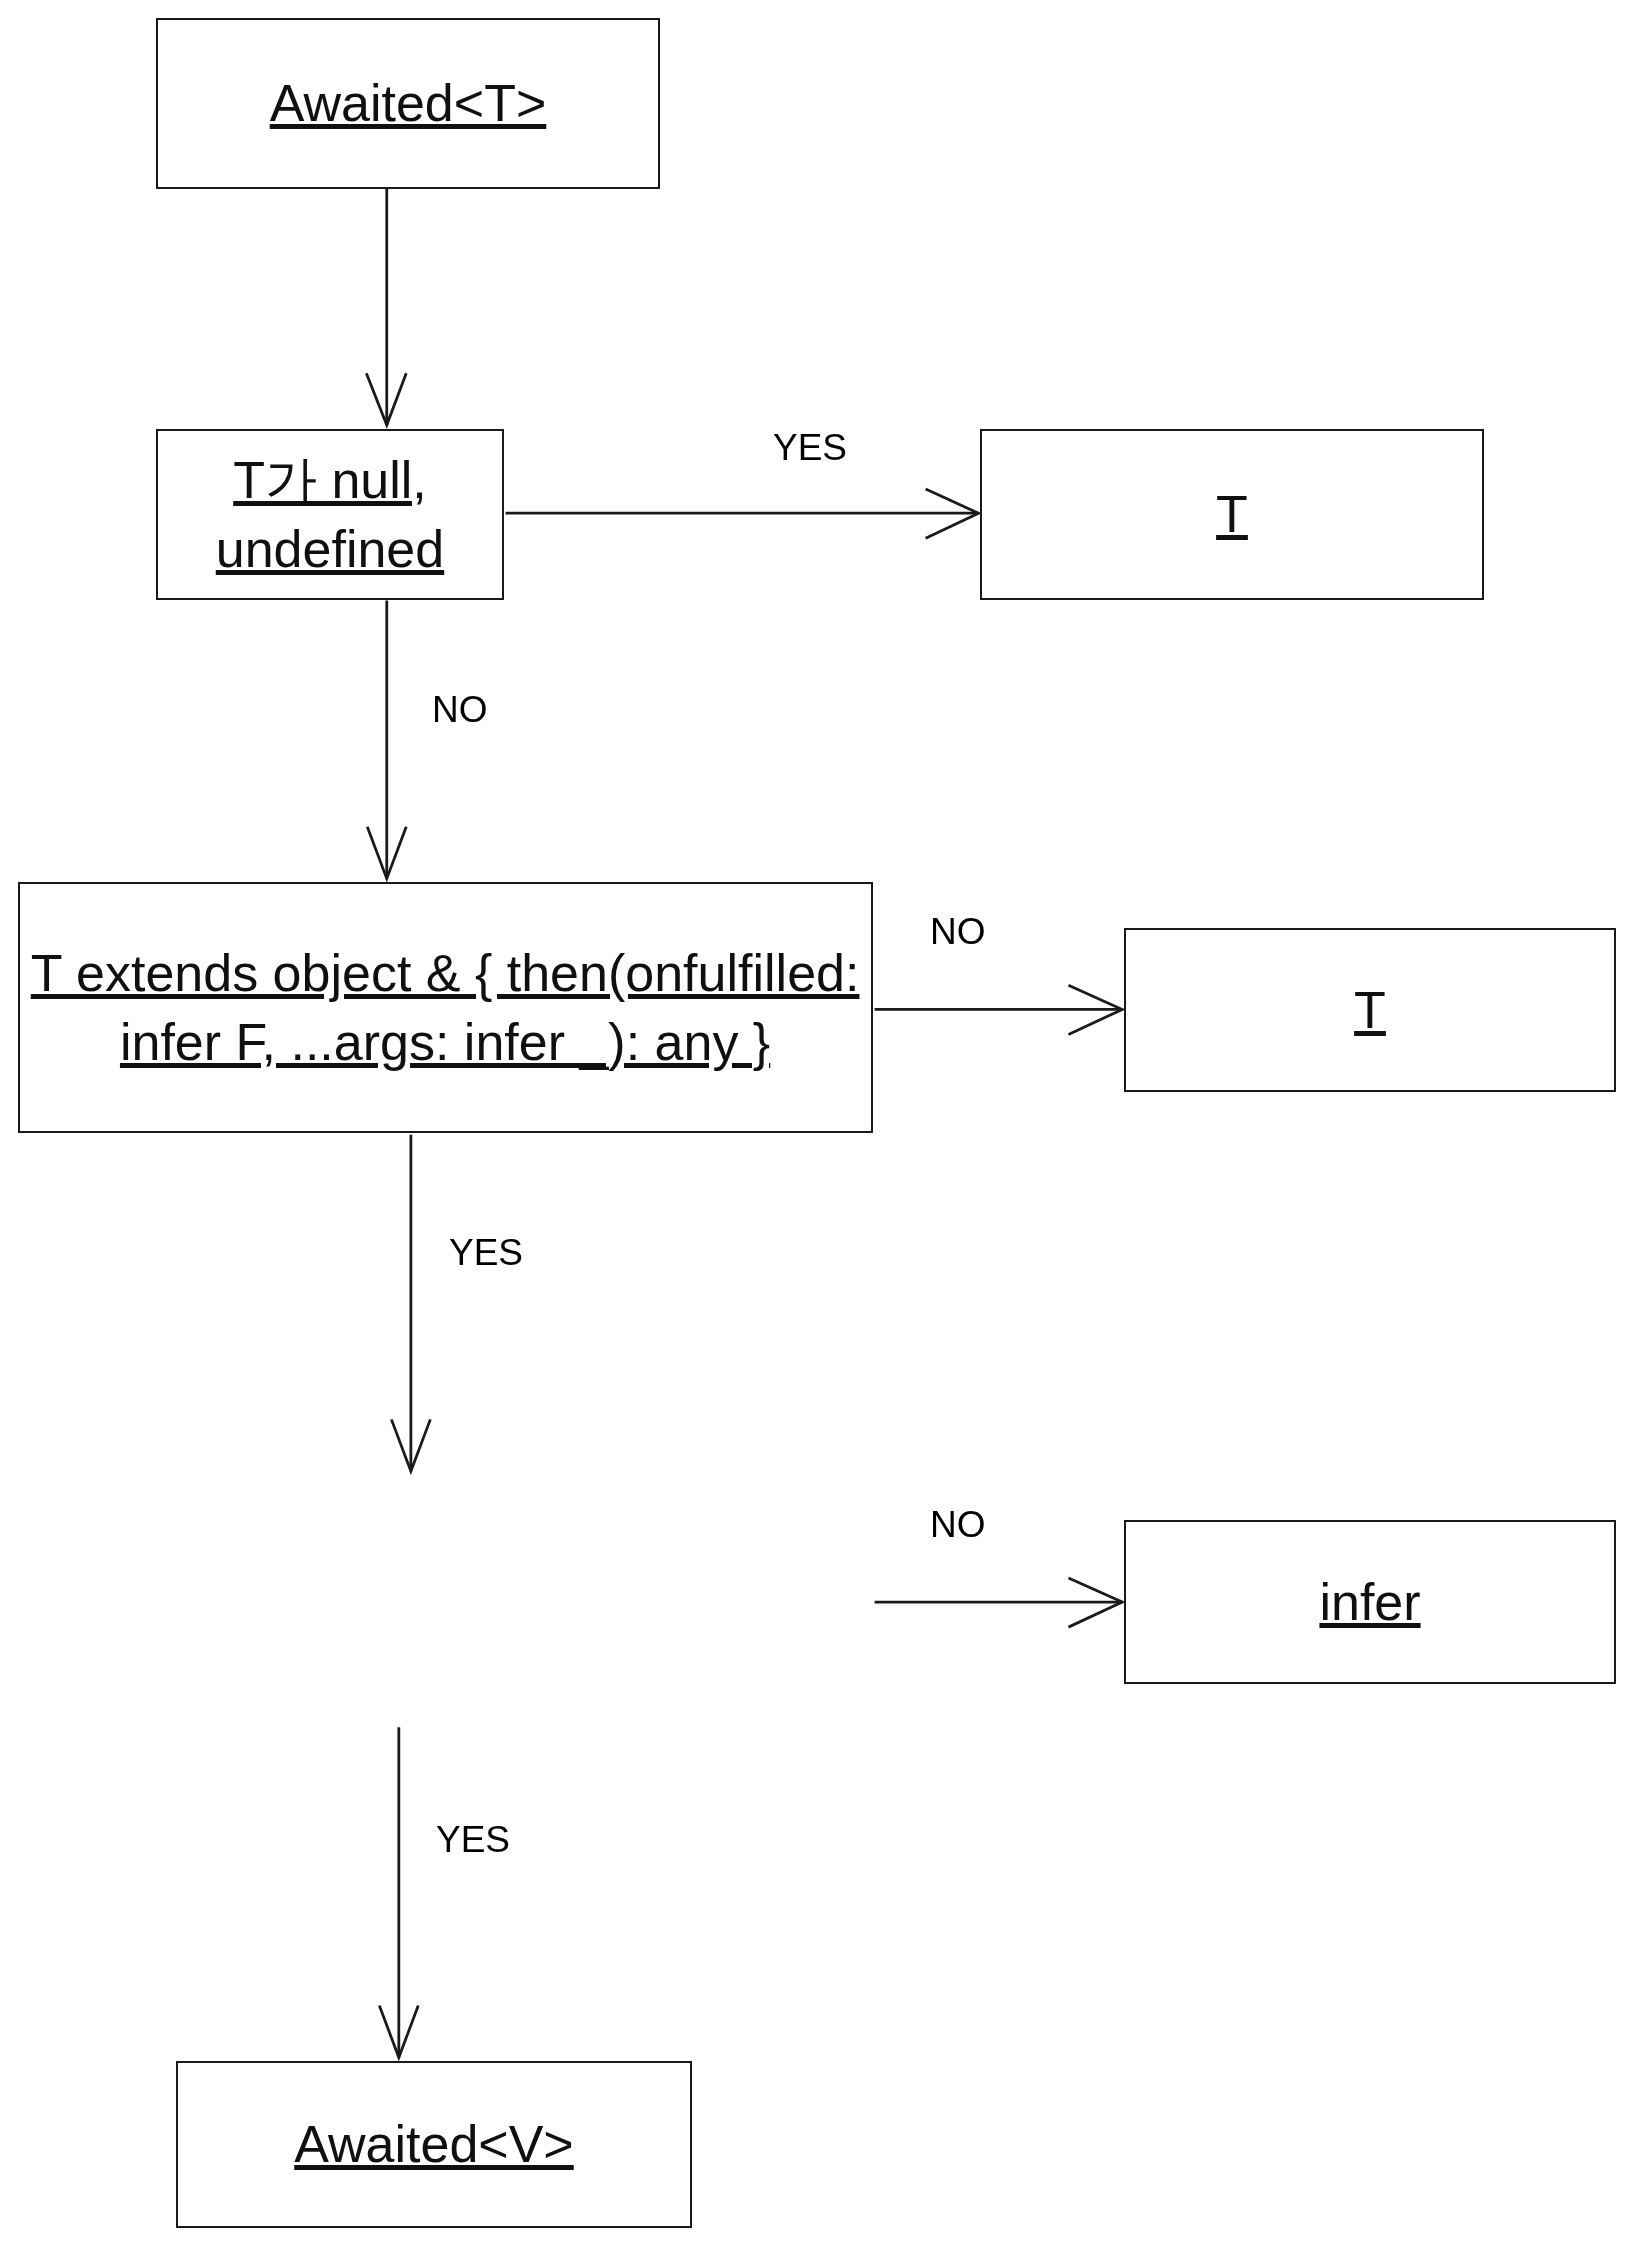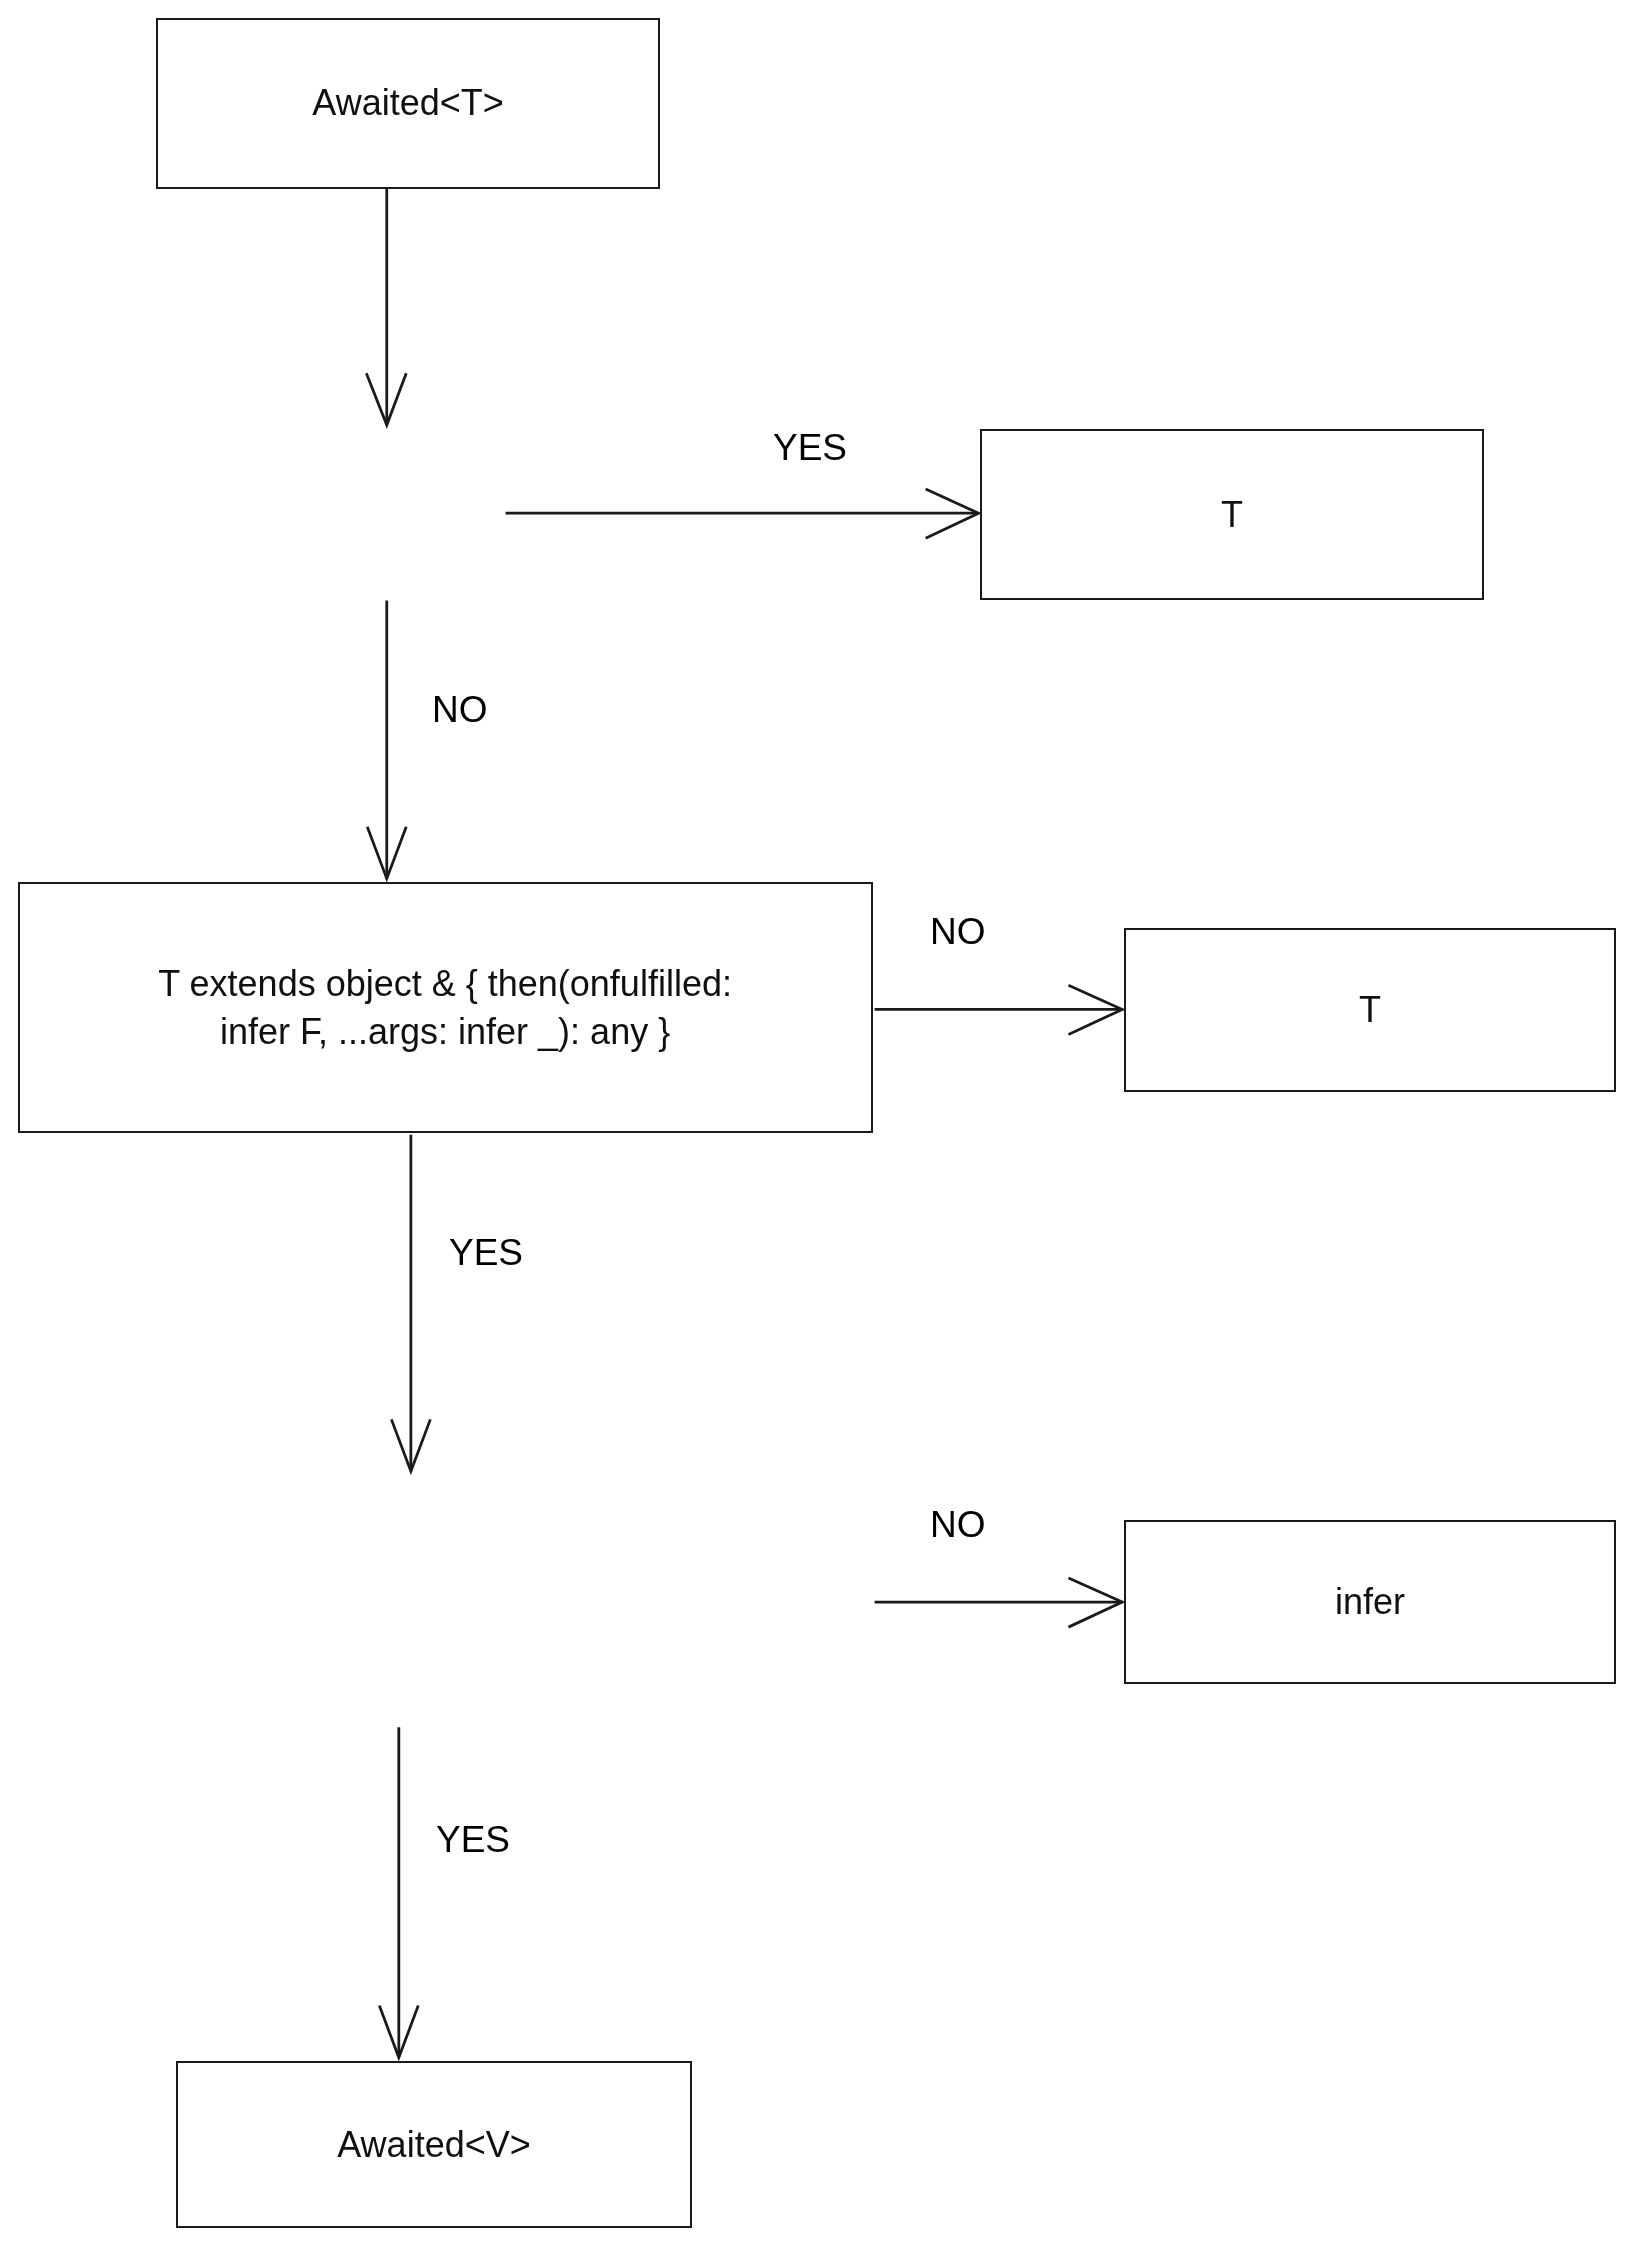--- a/index.html
+++ b/index.html
@@ -43,21 +43,21 @@
     display: block;
     width: 100%;
     text-align: center;
   }
   .edge-label {
     position: absolute;
     color: #000000;
     white-space: nowrap;
     line-height: 1;
   }
-  .fs-node { font-size: 36px; }
+  .fs-node { font-size: 52px; text-decoration: underline; }
   .fs-edge { font-size: 37px; }
 </style>
 </head>
 <body>
 
 <div id="canvas">
 
   <svg id="flow-svg" viewBox="0 0 1779 2422" xmlns="http://www.w3.org/2000/svg">
 
     <g>
@@ -93,20 +93,23 @@
     <g>
       <line x1="430" y1="1862" x2="430" y2="2218" stroke="#1a1a1a" stroke-width="3"></line>
       <polyline points="409,2162 430,2218 451,2162" fill="none" stroke="#1a1a1a" stroke-width="3" stroke-linejoin="miter"></polyline>
     </g>
   </svg>
 
   <div class="node-box fs-node" style="left:156px; top:17.6px; width:504px; height:171px;">
     <span class="node-label">Awaited&lt;T&gt;</span>
   </div>
 
+  <div class="node-box fs-node" style="left:156px; top:429px; width:348px; height:171px;">
+    <span class="node-label">T가 null, undefined</span>
+  </div>
 
   <div class="node-box fs-node" style="left:980px; top:429px; width:504px; height:171px;">
     <span class="node-label">T</span>
   </div>
 
   <div class="node-box fs-node" style="left:17.6px; top:882px; width:855px; height:251px;">
     <span class="node-label">T extends object &amp; { then(onfulfilled:
 infer F, ...args: infer _): any }</span>
   </div>
 

